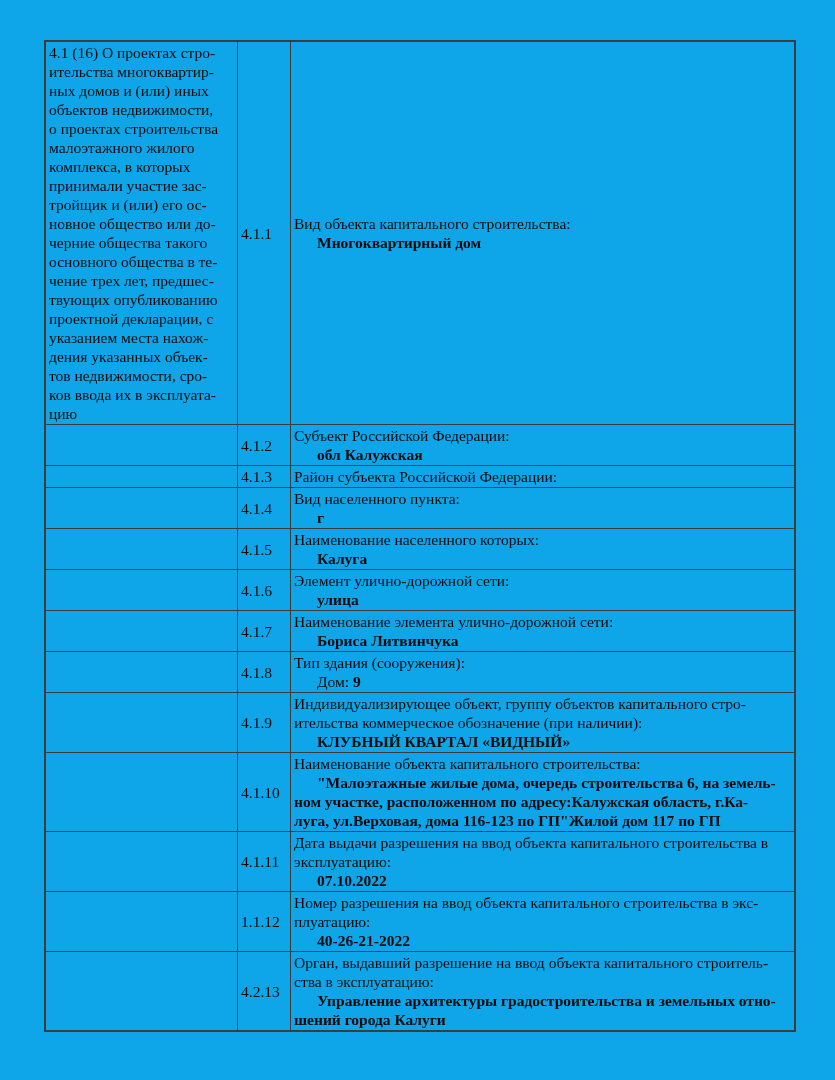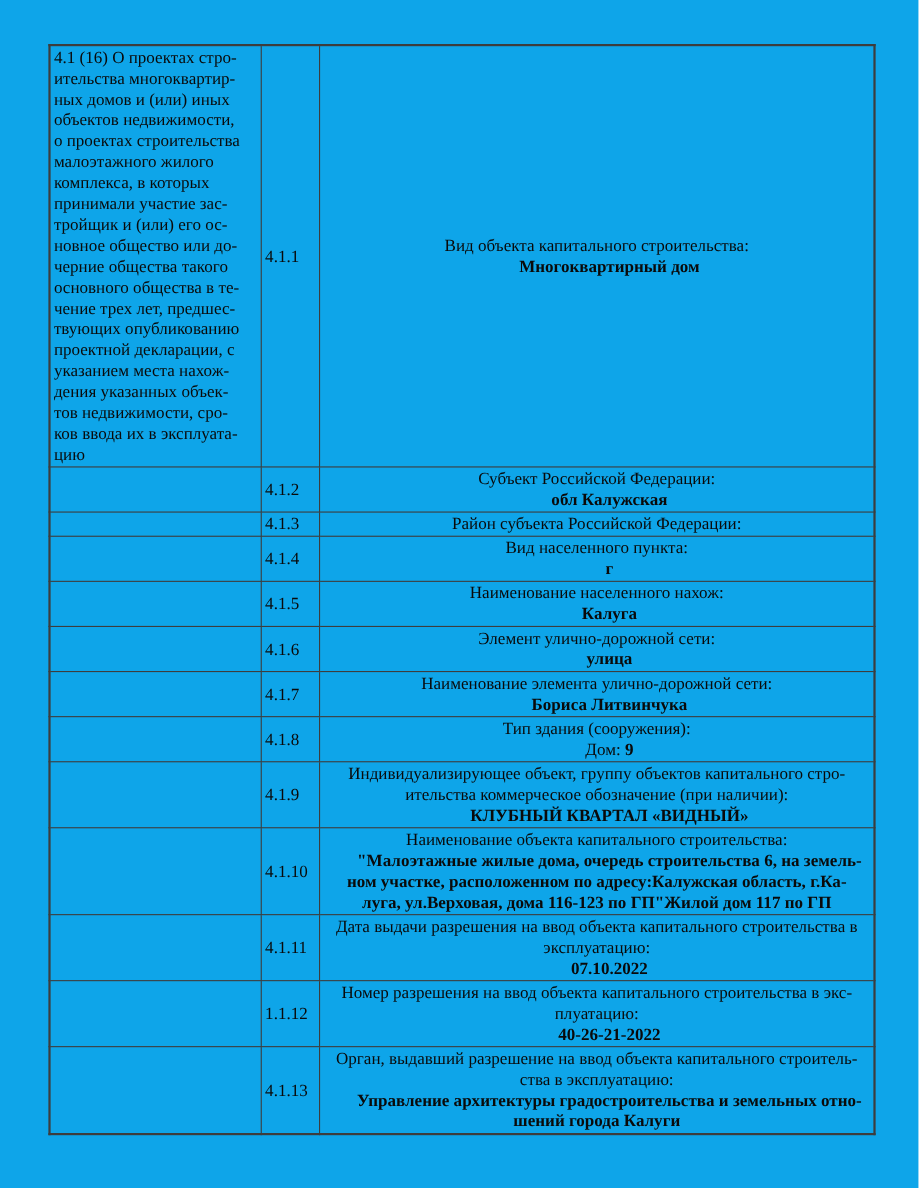--- a/index.html
+++ b/index.html
@@ -37,21 +37,20 @@
     width: 185px;
     vertical-align: top;
     white-space: pre-line;
   }
   td.code-cell {
     width: 46px;
     text-align: left;
   }
   td.content-cell {
     width: 497px;
-    text-align: center;
   }
   .row-label {
     white-space: pre-line;
     font-weight: normal;
   }
   .value-line {
     white-space: pre-line;
   }
   .value-prefix {
     font-weight: normal;
@@ -120,21 +119,21 @@
         <td class="content-cell">
           <div class="row-label">Вид населенного пункта:</div>
           <div class="value-line hide-if-empty"><span class="value-prefix"></span><span class="value-text">г</span></div>
         </td>
       </tr>
 
       <tr>
         <td class="section-cell"></td>
         <td class="code-cell">4.1.5</td>
         <td class="content-cell">
-          <div class="row-label">Наименование населенного нахож:</div>
+          <div class="row-label">Наименование населенного которых:</div>
           <div class="value-line hide-if-empty"><span class="value-prefix"></span><span class="value-text">Калуга</span></div>
         </td>
       </tr>
 
       <tr>
         <td class="section-cell"></td>
         <td class="code-cell">4.1.6</td>
         <td class="content-cell">
           <div class="row-label">Элемент улично-дорожной сети:</div>
           <div class="value-line hide-if-empty"><span class="value-prefix"></span><span class="value-text">улица</span></div>
@@ -195,21 +194,21 @@
         <td class="code-cell">1.1.12</td>
         <td class="content-cell">
           <div class="row-label">Номер разрешения на ввод объекта капитального строительства в экс-
 плуатацию:</div>
           <div class="value-line hide-if-empty"><span class="value-prefix"></span><span class="value-text">40-26-21-2022</span></div>
         </td>
       </tr>
 
       <tr>
         <td class="section-cell"></td>
-        <td class="code-cell">4.1.13</td>
+        <td class="code-cell">4.2.13</td>
         <td class="content-cell">
           <div class="row-label">Орган, выдавший разрешение на ввод объекта капитального строитель-
 ства в эксплуатацию:</div>
           <div class="value-line hide-if-empty"><span class="value-prefix"></span><span class="value-text">Управление архитектуры градостроительства и земельных отно-
 шений города Калуги</span></div>
         </td>
       </tr>
 
     </tbody>
   </table>

